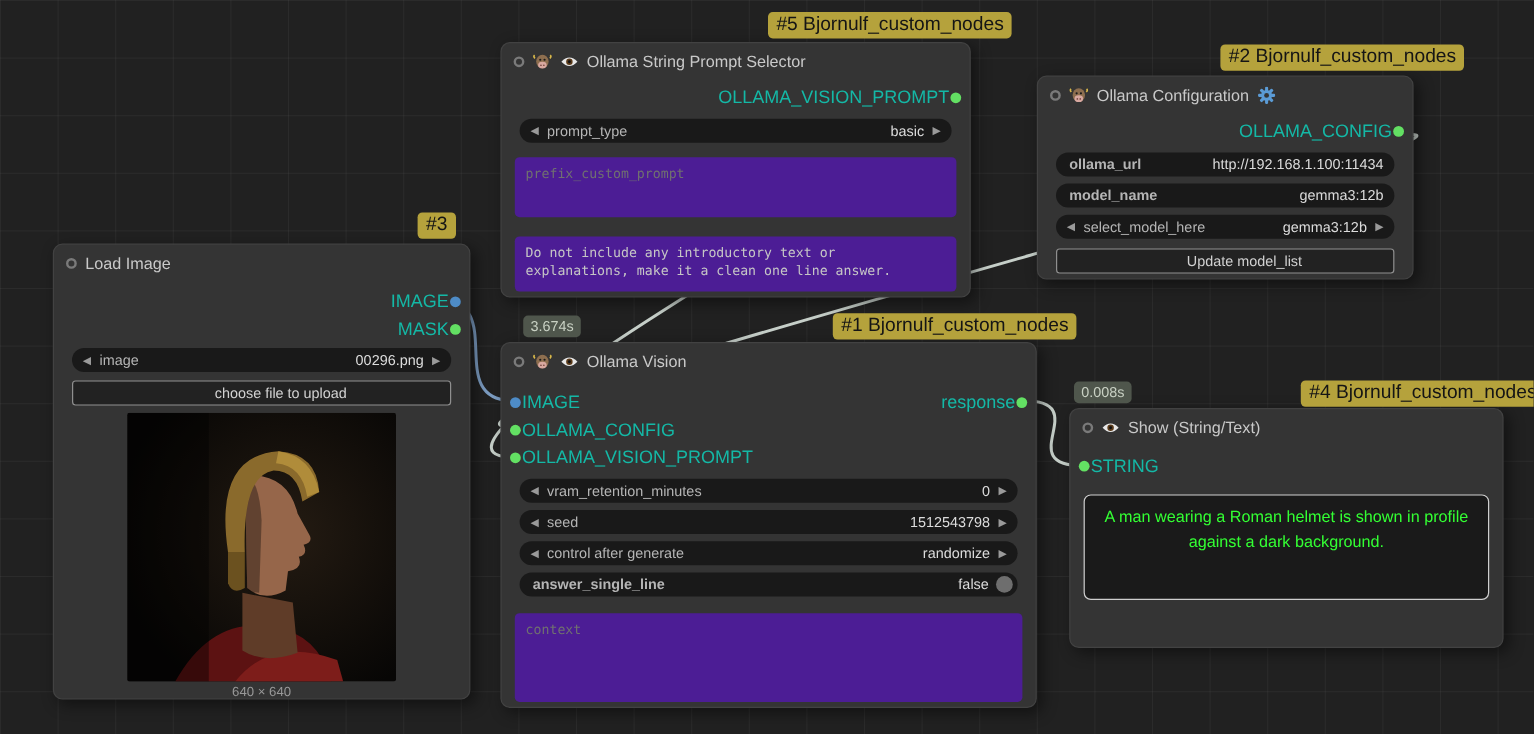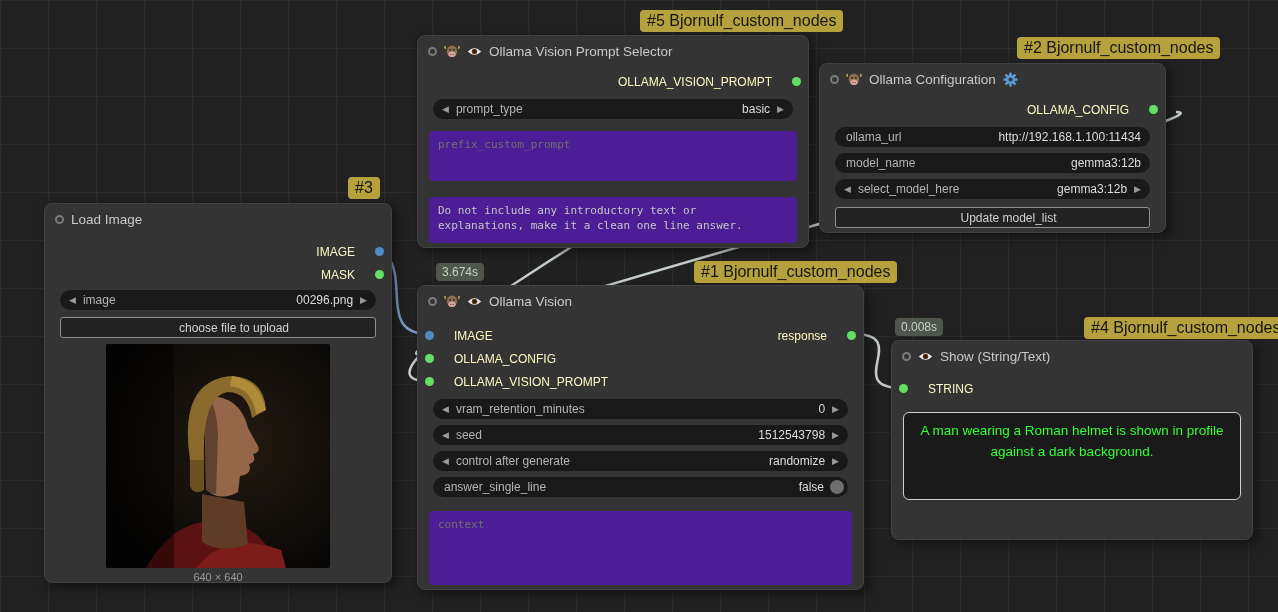--- a/index.html
+++ b/index.html
@@ -27,36 +27,36 @@
     box-shadow: 4px 4px 12px rgba(0,0,0,.45);
     color: #c8c8c8;
   }
   .ntitle {
     height: 30px; display: flex; align-items: center; gap: 7px;
     padding: 0 10px; font-size: 13.5px; color: #c9c9c9; white-space: nowrap;
   }
   .cdot { width: 9px; height: 9px; border-radius: 50%; border: 2px solid #7a7a7a; flex: none; }
   .icon { display: inline-flex; align-items: center; flex: none; }
 
-  .slot { display: flex; align-items: center; gap: 20px; height: 23px; font-size: 12px; color: #fef9c3; padding: 0 7px; }
+  .slot { display: flex; align-items: center; gap: 1px; height: 23px; font-size: 15px; color: #14b8a6; padding: 0 7px; }
   .slot.out { justify-content: flex-end; }
   .slotrow { display: flex; justify-content: space-between; align-items: center; }
   .slotrow .slot { flex: 1; }
   .pdot { width: 9px; height: 9px; border-radius: 50%; flex: none; }
   .pdot.blue { background: #4e8cc7; }
   .pdot.green { background: #63e063; }
 
   .widget {
     height: 20px; background: #191919; border-radius: 10px;
     display: flex; align-items: center; padding: 0 9px;
     margin: 6px 15px 0; font-size: 12px; color: #b5b5b5; white-space: nowrap;
   }
   .widget .arr { font-size: 9px; color: #9a9a9a; }
   .widget .wl { margin-left: 7px; }
-  .widget.plain .wl { margin-left: 2px; }
+  .widget.plain .wl { margin-left: 2px; font-weight: bold; }
   .widget .wv { margin-left: auto; color: #dcdcdc; }
   .widget .arr.r { margin-left: 7px; }
   .knob { width: 14px; height: 14px; border-radius: 50%; background: #6e6e6e; margin: 0 -5px 0 6px; flex: none; }
 
   .nbtn {
     height: 21px; margin: 7px 15px 0; background: #222222;
     border: 1px solid #8f8f8f; border-radius: 3px;
     display: flex; align-items: center; justify-content: center;
     font-size: 12px; color: #d2d2d2; cursor: pointer; padding-left: 32px;
   }
@@ -154,37 +154,37 @@
           <circle cx="9.2" cy="9.4" r="0.7" fill="#7a4a42"></circle>
       </svg>
     </span>
     <span class="icon">
       <svg width="15" height="11" viewBox="0 0 15 11">
         <path d="M0.8,5.5 Q7.5,-1.5 14.2,5.5 Q7.5,12.5 0.8,5.5 Z" fill="#e8e8e8"></path>
         <circle cx="7.5" cy="5.5" r="2.7" fill="#5a3a1a"></circle>
           <circle cx="7.5" cy="5.5" r="1.2" fill="#111"></circle>
       </svg>
     </span>
-    <span>Ollama Vision Prompt Selector</span>
+    <span>Ollama String Prompt Selector</span>
   </div>
   <div class="slot out" style="margin-top:4px">
     <span>OLLAMA_VISION_PROMPT</span>
     <span class="pdot green"></span>
   </div>
   <div class="widget">
     <span class="arr">◀</span>
     <span class="wl">prompt_type</span>
     <span class="wv">basic</span>
     <span class="arr r">▶</span>
   </div>
   <textarea class="ta" style="height: 50px; margin-top: 12px;" placeholder="prefix_custom_prompt"></textarea>
   <textarea class="ta" style="height: 46px; margin-top: 16px;">Do not include any introductory text or explanations, make it a clean one line answer.</textarea>
 </div>
 
-<div class="node" style="left:819px;top:63px;width:347px;height:170px">
+<div class="node" style="left:864px;top:63px;width:314px;height:170px">
   <div class="ntitle">
     <span class="cdot"></span>
     <span class="icon">
       <svg width="16" height="13" viewBox="0 0 16 13">
         <path d="M1.5,1 Q0.2,2.2 1.8,3.6 M14.5,1 Q15.8,2.2 14.2,3.6" stroke="#d9b84a" stroke-width="1.4" fill="none"></path>
         <ellipse cx="8" cy="6.2" rx="5.2" ry="5.6" fill="#8d6e4f"></ellipse>
         <ellipse cx="8" cy="9.2" rx="3.6" ry="2.8" fill="#d8a8a0"></ellipse>
         <circle cx="6.2" cy="4.8" r="0.9" fill="#1a1a1a"></circle>
           <circle cx="9.8" cy="4.8" r="0.9" fill="#1a1a1a"></circle>
         <circle cx="6.8" cy="9.4" r="0.7" fill="#7a4a42"></circle>

